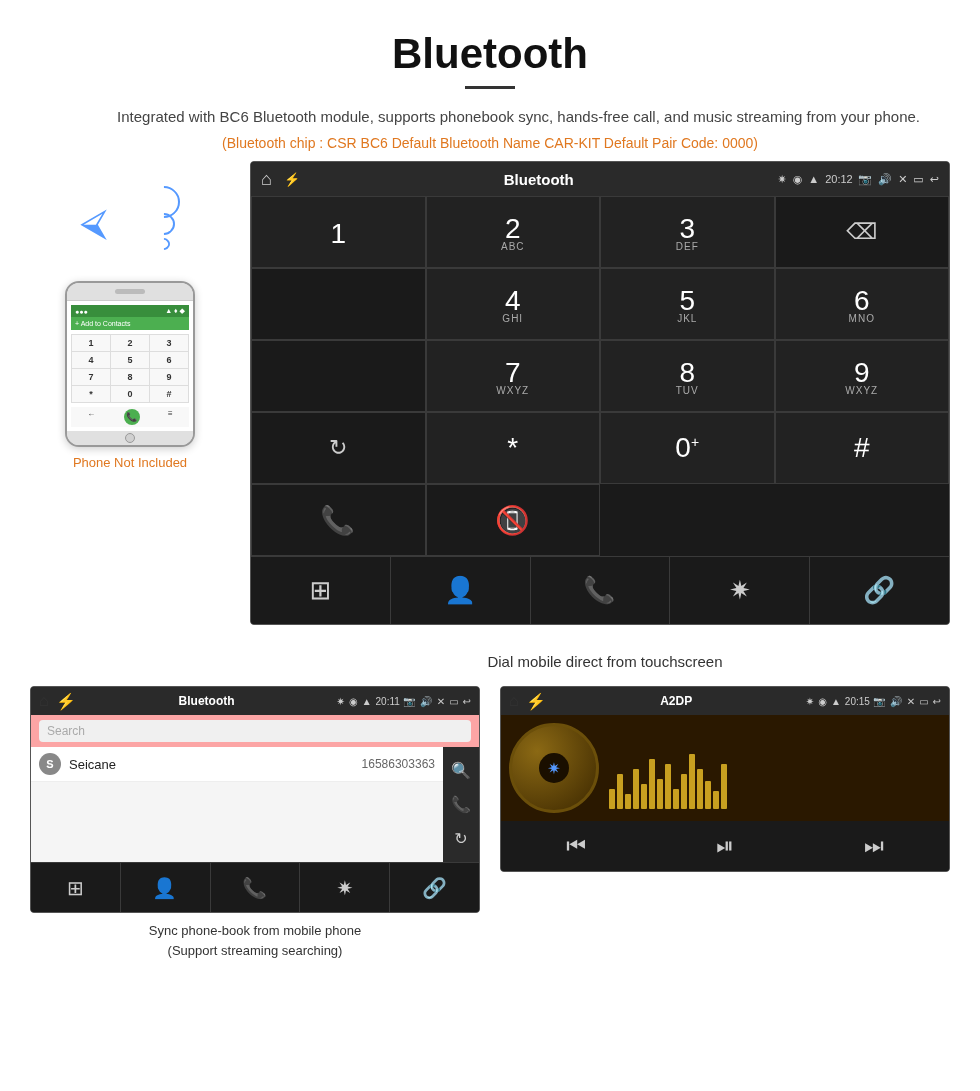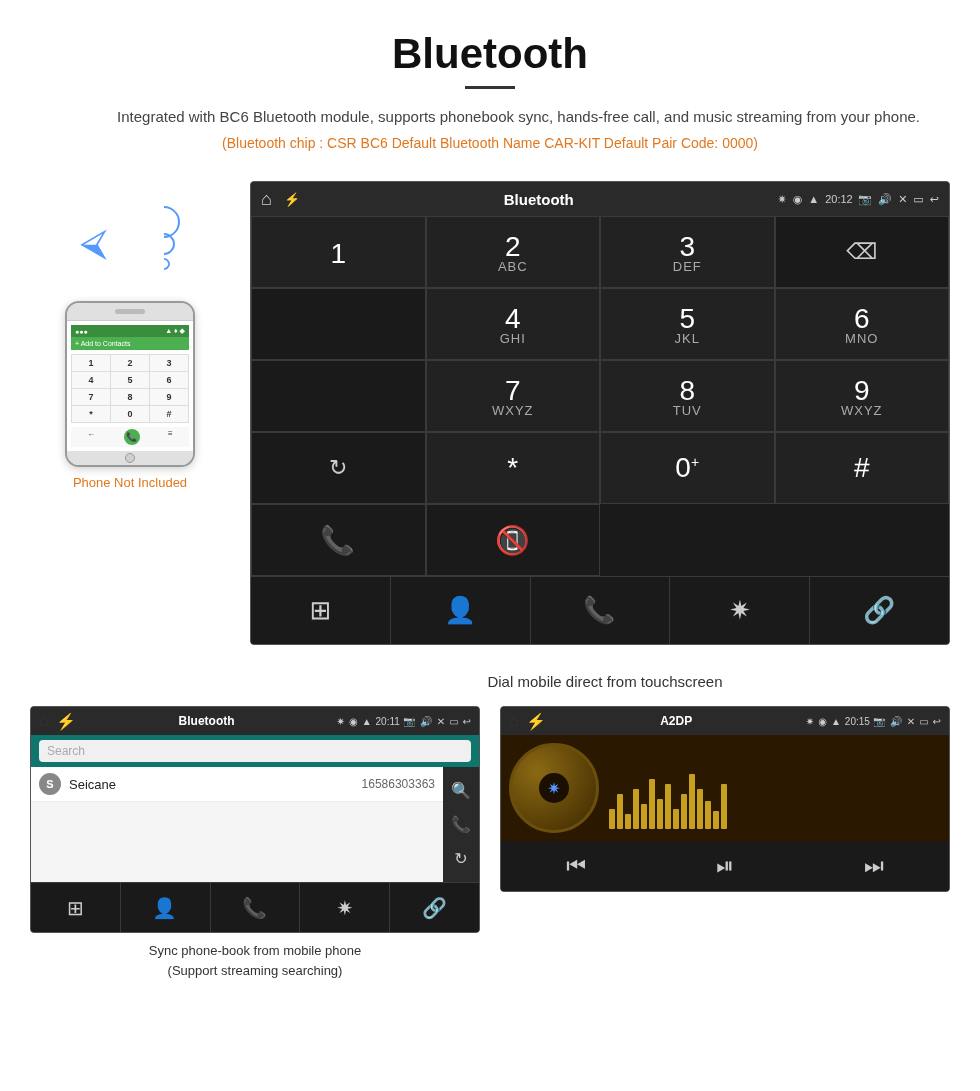--- a/index.html
+++ b/index.html
@@ -31,21 +31,20 @@
       font-size: 15px;
       color: #444;
       line-height: 1.6;
       margin-bottom: 6px;
       text-align: right;
     }
     .bluetooth-specs {
       font-size: 14px;
       color: #e07820;
       text-align: center;
-      margin-bottom: 20px;
     }
 
     
     .main-content {
       display: flex;
       flex-direction: row;
       align-items: flex-start;
       padding: 0 30px;
       gap: 20px;
       margin-bottom: 20px;
@@ -252,21 +251,21 @@
       flex-direction: column;
       align-items: center;
       justify-content: center;
       color: #fff;
       font-size: 28px;
       font-weight: 300;
       cursor: pointer;
       background: #222;
     }
     .dial-cell .sub-label {
-      font-size: 13px;
+      font-size: 10px;
       color: #aaa;
       letter-spacing: 1px;
       margin-top: -4px;
     }
     .dial-cell-empty {
       background: #1a1a1a;
       border: 1px solid #3a3a3a;
       height: 72px;
     }
     .dial-cell-backspace {
@@ -367,21 +366,21 @@
       align-items: center;
       justify-content: space-between;
       height: 28px;
     }
     .bss-left { display: flex; align-items: center; gap: 8px; }
     .bss-center { font-size: 12px; font-weight: 600; color: #fff; }
     .bss-right { display: flex; align-items: center; gap: 4px; font-size: 10px; color: #ccc; }
 
     
     .phonebook-search {
-      background: #0f766e;
+      background: #fca5a5;
       padding: 5px 8px;
     }
     .search-bar {
       background: #f0f0f0;
       border-radius: 4px;
       padding: 4px 8px;
       font-size: 12px;
       color: #999;
       width: 100%;
       display: flex;

